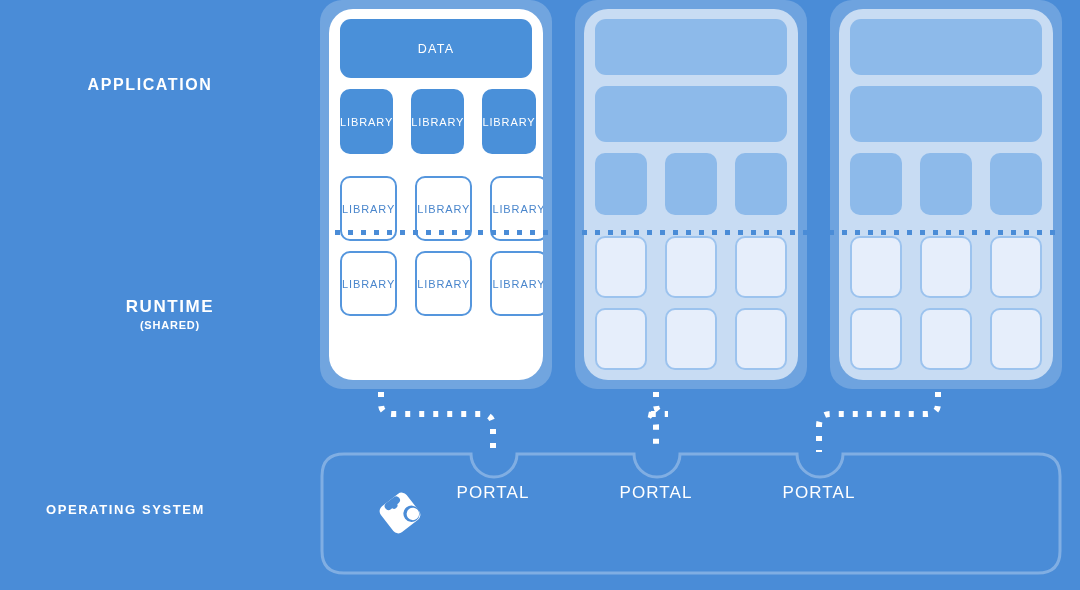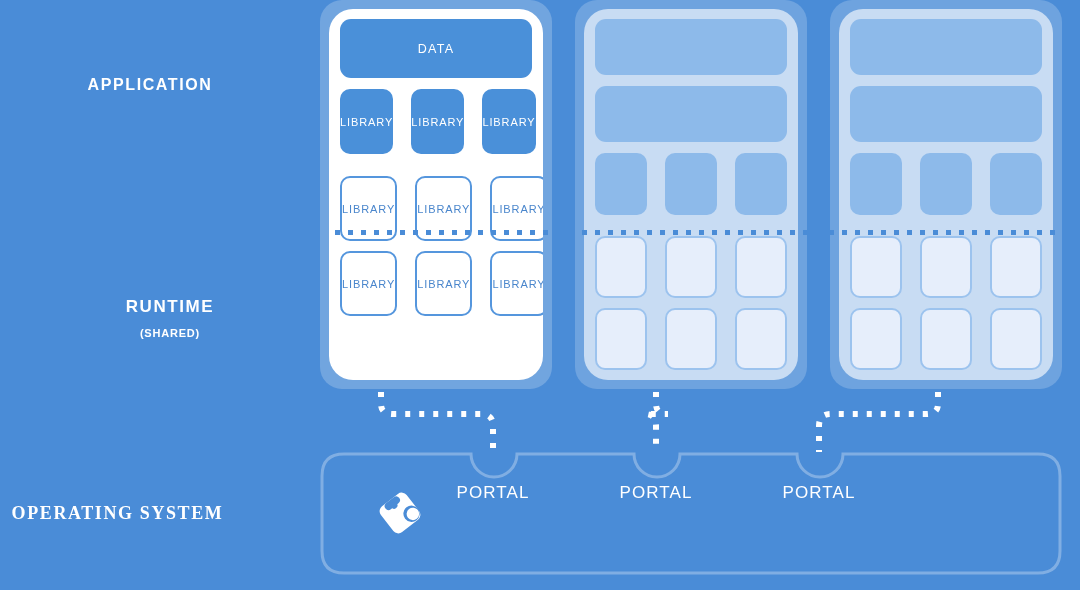--- a/index.html
+++ b/index.html
@@ -19,23 +19,23 @@
     color:#ffffff;
     font-weight:bold;
     letter-spacing:1.6px;
     text-align:center;
     line-height:1.15;
     user-select:none;
   }
   #label-application{left:0;top:76px;width:300px;font-size:16px;}
   #label-runtime{left:0;top:297px;width:340px;font-size:17px;}
   #label-runtime .sub{
-    display:block;font-size:11px;letter-spacing:0.8px;margin-top:10px;font-weight:bold;
-  }
-  #label-os{left:0;top:503px;width:235px;font-size:18px;font-family:Liberation Serif, serif;}
+    display:block;font-size:11px;letter-spacing:0.8px;margin-top:2px;font-weight:bold;
+  }
+  #label-os{left:8px;top:503px;width:235px;font-size:13px;}
 
   
   .card{
     position:absolute;
     top:0;
     width:232px;
     height:389px;
     border-radius:22px;
     box-sizing:border-box;
   }

